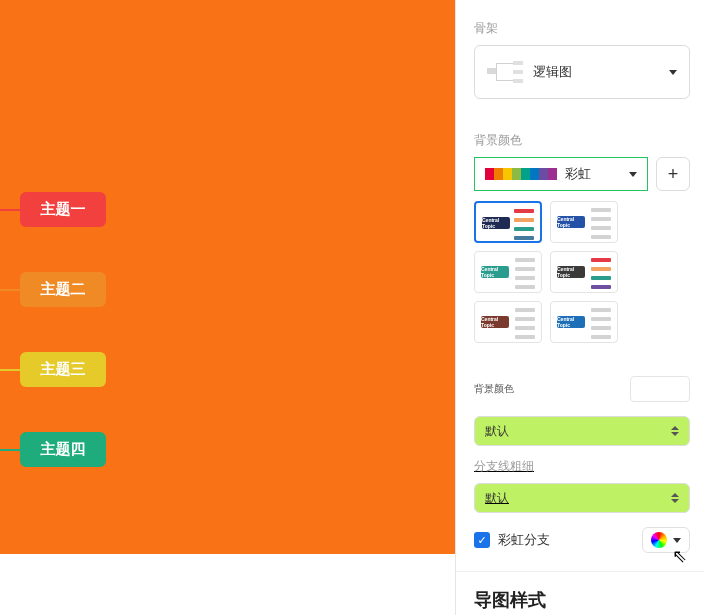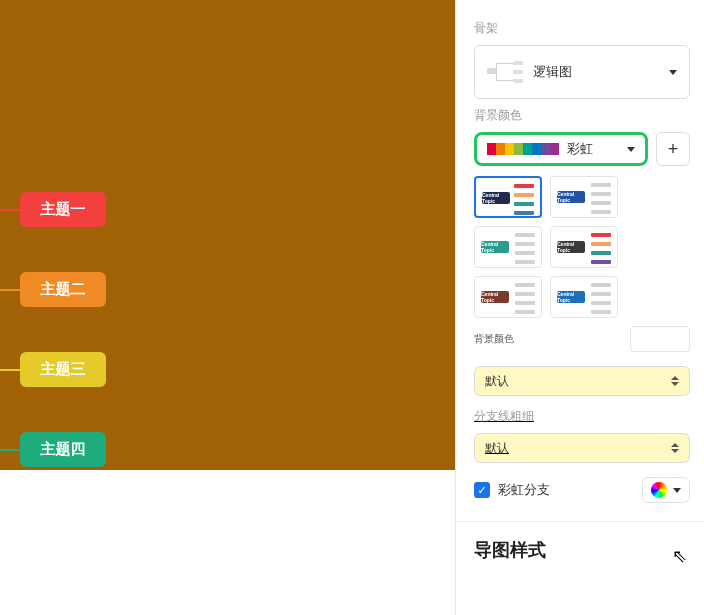--- a/index.html
+++ b/index.html
@@ -1,56 +1,56 @@
 <!DOCTYPE html>
 <html><head>
 <meta charset="utf-8">
 <style>
   * { box-sizing: border-box; margin: 0; padding: 0; }
   body { font-family: -apple-system, "PingFang SC", "Microsoft YaHei", sans-serif; width: 704px; height: 615px; overflow: hidden; background: #fff; position: relative; }
-  .canvas { position: absolute; left: 0; top: 0; width: 455px; height: 470px; background: #a16207; }
+  .canvas { position: absolute; left: 0; top: 0; width: 455px; height: 554px; background: #f97316; }
   .topic { position: absolute; left: 20px; width: 86px; height: 35px; border-radius: 6px; display: flex; align-items: center; justify-content: center; font-size: 15px; font-weight: 700; color: #fff; }
   .topic::before { content: ""; position: absolute; left: -20px; top: 50%; width: 20px; height: 2px; transform: translateY(-1px); }
   .t1 { top: 192px; background: #f1403d; } .t1::before { background: #f1403d; }
   .t2 { top: 272px; background: #ef8a25; } .t2::before { background: #ef8a25; }
   .t3 { top: 352px; background: #e5ca2a; } .t3::before { background: #e5ca2a; }
   .t4 { top: 432px; background: #1eac7d; } .t4::before { background: #1eac7d; }
 
   .panel { position: absolute; left: 455px; top: 0; width: 249px; height: 615px; border-left: 1px solid #e5e5e5; background: #fff; padding: 20px 14px 0 18px; overflow: hidden; }
-  .section { margin-bottom: 8px; }
+  .section { margin-bottom: 33px; }
   .label { font-size: 12px; color: #9a9a9a; margin-bottom: 8px; display: block; }
 
   .skel-box { border: 1px solid #dcdcdc; border-radius: 6px; height: 54px; display: flex; align-items: center; padding: 14px 12px; cursor: pointer; }
   .skel-icon { width: 36px; height: 30px; margin-right: 10px; position: relative; }
   .skel-icon .root { position: absolute; left: 0; top: 11px; width: 9px; height: 6px; background: #d9d9d9; }
   .skel-icon .leaf { position: absolute; right: 0; width: 10px; height: 4px; background: #e0e0e0; }
   .skel-icon .l1 { top: 4px; } .skel-icon .l2 { top: 13px; } .skel-icon .l3 { top: 22px; }
   .skel-icon .conn { position: absolute; left: 9px; top: 6px; width: 17px; height: 18px; border-left: 1px solid #d0d0d0; border-top: 1px solid #d0d0d0; border-bottom: 1px solid #d0d0d0; }
   .skel-text { flex: 1; font-size: 13px; color: #333; }
   .chev { width: 0; height: 0; border-left: 4px solid transparent; border-right: 4px solid transparent; border-top: 5px solid #333; }
 
   .palette-row { display: flex; gap: 8px; }
-  .palette-select { flex: 1; border: 3px solid #22c55e; border-radius: 8px; height: 34px; display: flex; align-items: center; padding: 0 10px; cursor: pointer; }
+  .palette-select { flex: 1; border: 1px solid #22c55e; border-radius: 0; height: 34px; display: flex; align-items: center; padding: 0 10px; cursor: pointer; }
   .swatch-strip { display: flex; width: 72px; height: 12px; margin-right: 8px; }
   .swatch-strip span { flex: 1; height: 100%; }
   .pal-text { flex: 1; font-size: 13px; color: #333; }
   .add-btn { width: 34px; height: 34px; border: 1px solid #dcdcdc; border-radius: 6px; display: flex; align-items: center; justify-content: center; font-size: 18px; color: #333; cursor: pointer; }
 
   .theme-grid { display: flex; flex-wrap: wrap; gap: 8px; margin-top: 10px; }
   .theme-card { width: 68px; height: 42px; border: 1px solid #e4e4e4; border-radius: 4px; position: relative; cursor: pointer; background: #fff; }
   .theme-card.selected { border: 2px solid #1a73e8; }
   .tc-root { position: absolute; left: 6px; top: 14px; width: 28px; height: 12px; border-radius: 2px; display:flex;align-items:center;justify-content:center;font-size:5px;color:#fff;font-weight:700; }
   .tc-leaves { position: absolute; right: 6px; top: 6px; width: 20px; }
   .tc-leaf { height: 4px; margin-bottom: 5px; border-radius: 1px; }
 
   .row { display: flex; align-items: center; justify-content: space-between; margin-bottom: 14px; }
   .row-label { font-size: 10px; color: #555; }
   .color-swatch-btn { width: 60px; height: 26px; border: 1px solid #e5e5e5; border-radius: 4px; background: #fff; cursor: pointer; }
 
-  .select { width: 100%; height: 30px; border: 1px solid #dcdcdc; border-radius: 6px; padding: 0 10px; font-size: 12px; color: #333; background: #fef9c3; display:flex;align-items:center;justify-content:space-between; cursor:pointer;}
+  .select { width: 100%; height: 30px; border: 1px solid #dcdcdc; border-radius: 6px; padding: 0 10px; font-size: 12px; color: #333; background: #bef264; display:flex;align-items:center;justify-content:space-between; cursor:pointer;}
   .stepper { display:flex; flex-direction:column; gap:2px; }
   .stepper span { width:0;height:0;border-left:4px solid transparent;border-right:4px solid transparent; }
   .stepper .up { border-bottom:4px solid #555; }
   .stepper .dn { border-top:4px solid #555; }
 
   .chk-row { display: flex; align-items: center; justify-content: space-between; margin-top: 14px; }
   .chk-left { display:flex; align-items:center; gap:8px; }
   .chkbox { width: 16px; height: 16px; border-radius: 3px; display: flex; align-items: center; justify-content: center; font-size: 11px; cursor:pointer; }
   .chkbox.checked { background: #1a73e8; color: #fff; }
   .chk-label { font-size: 13px; color: #333; }

